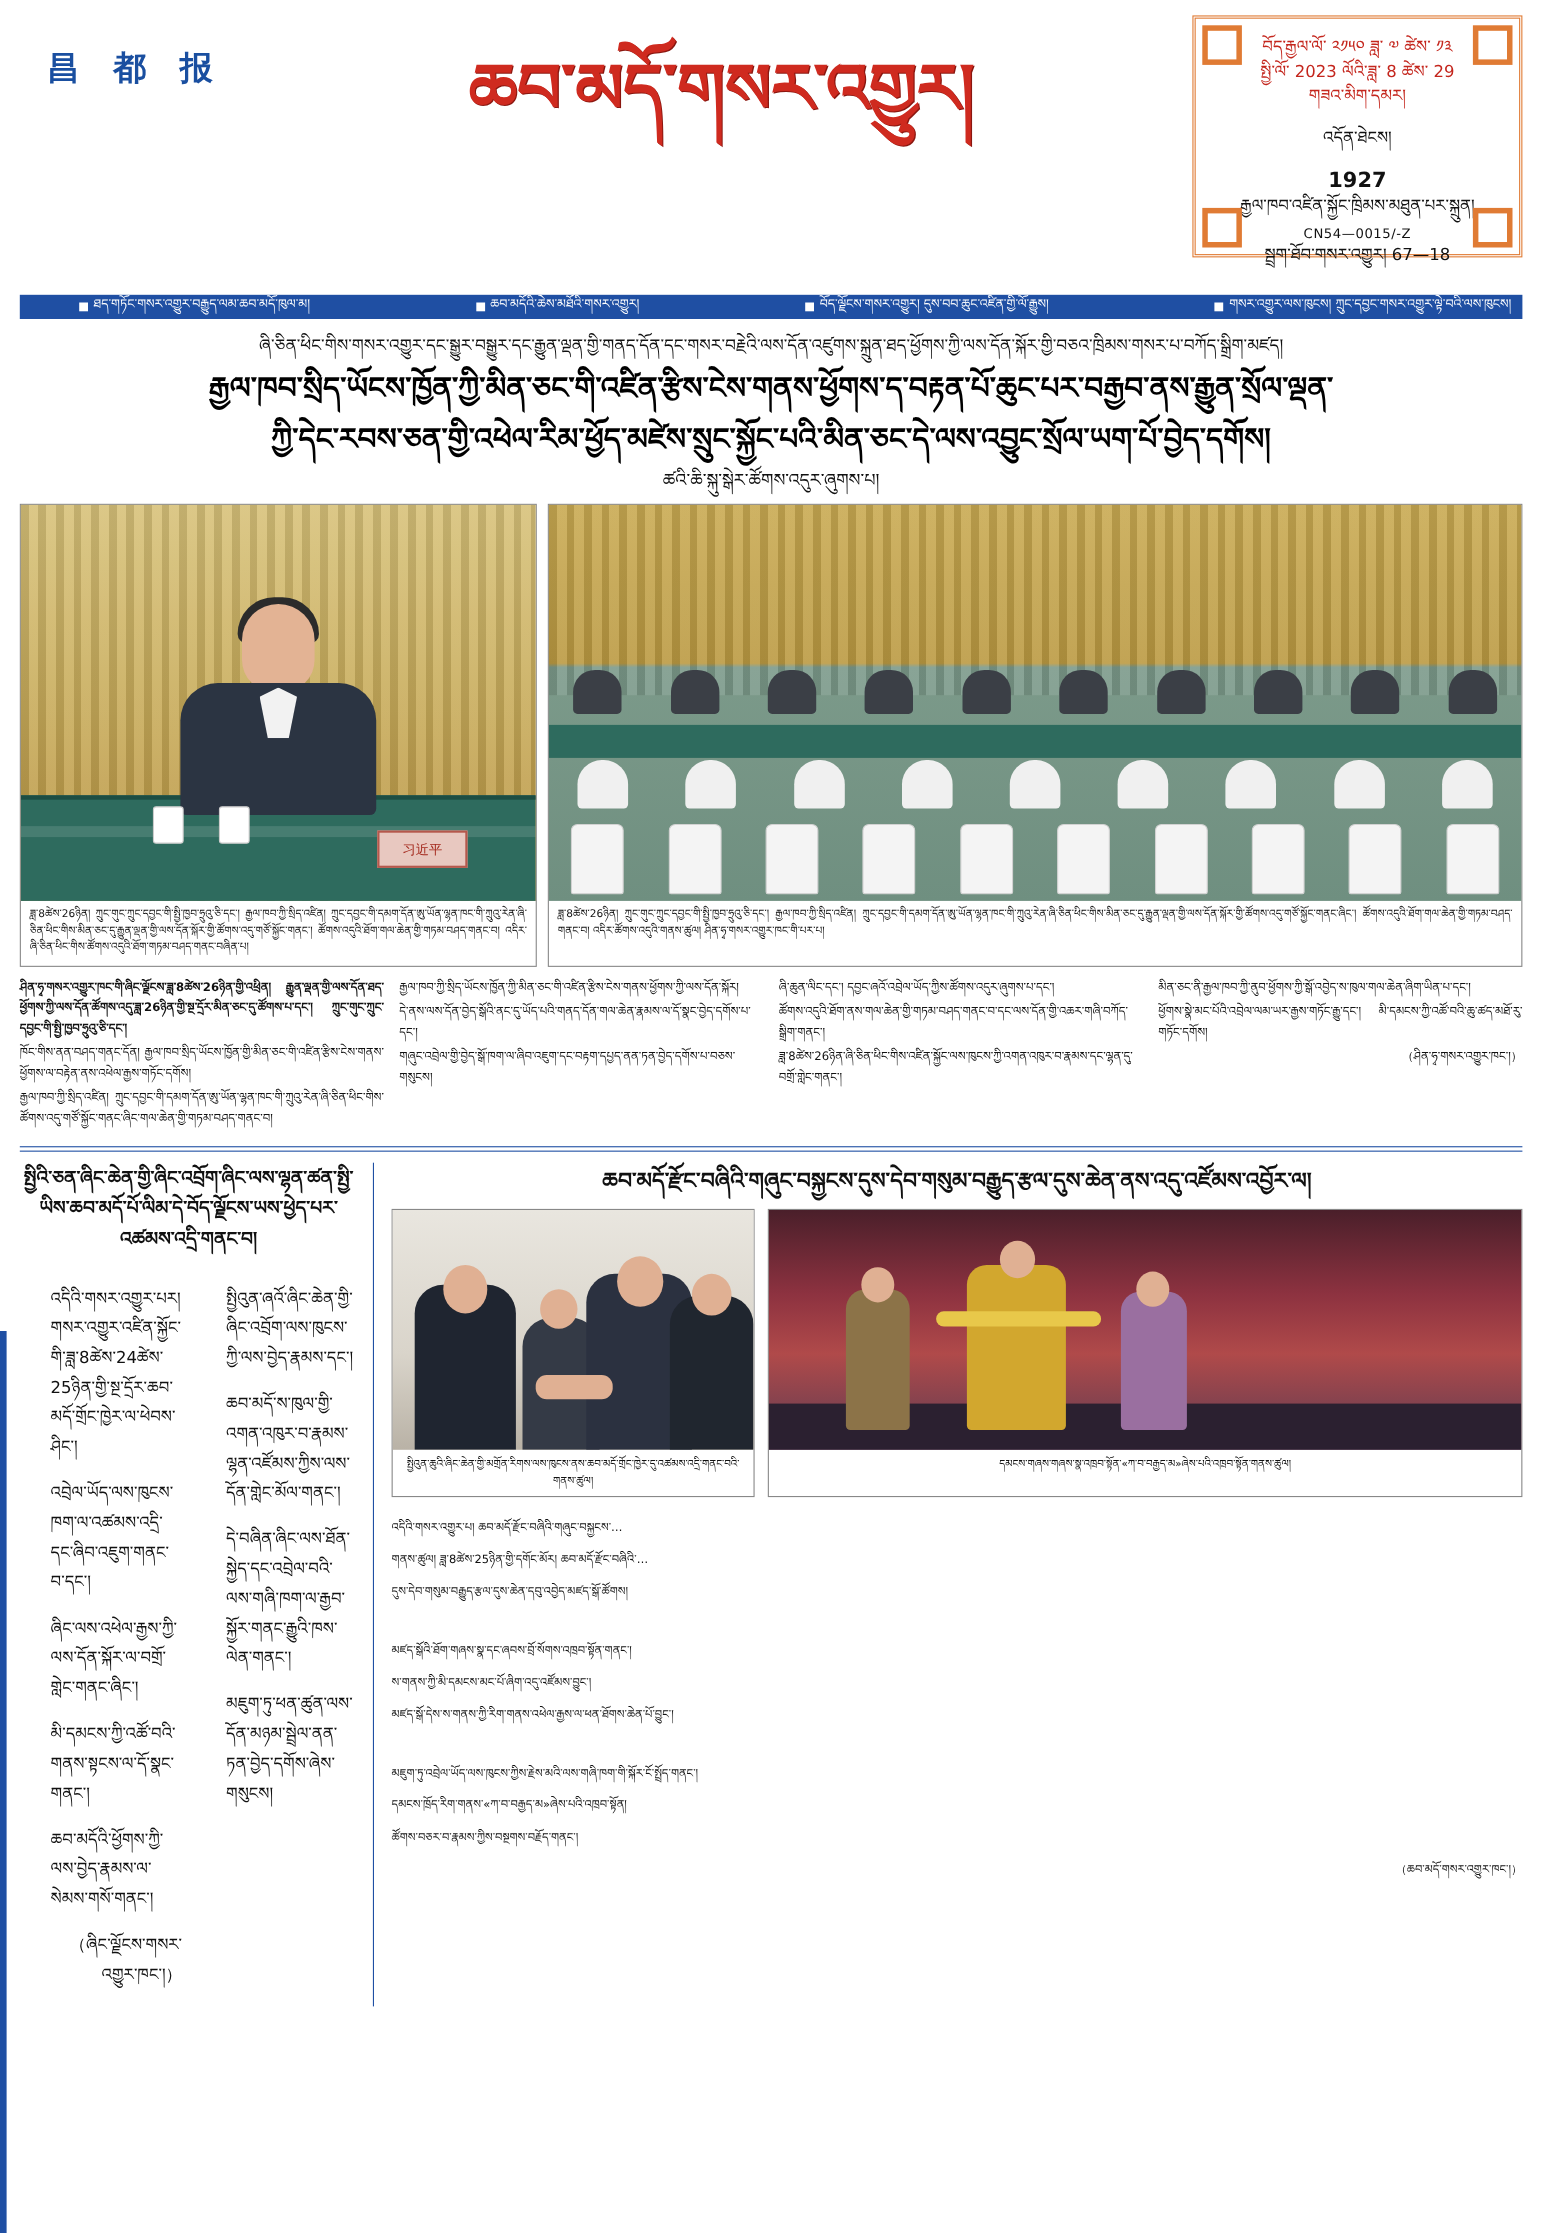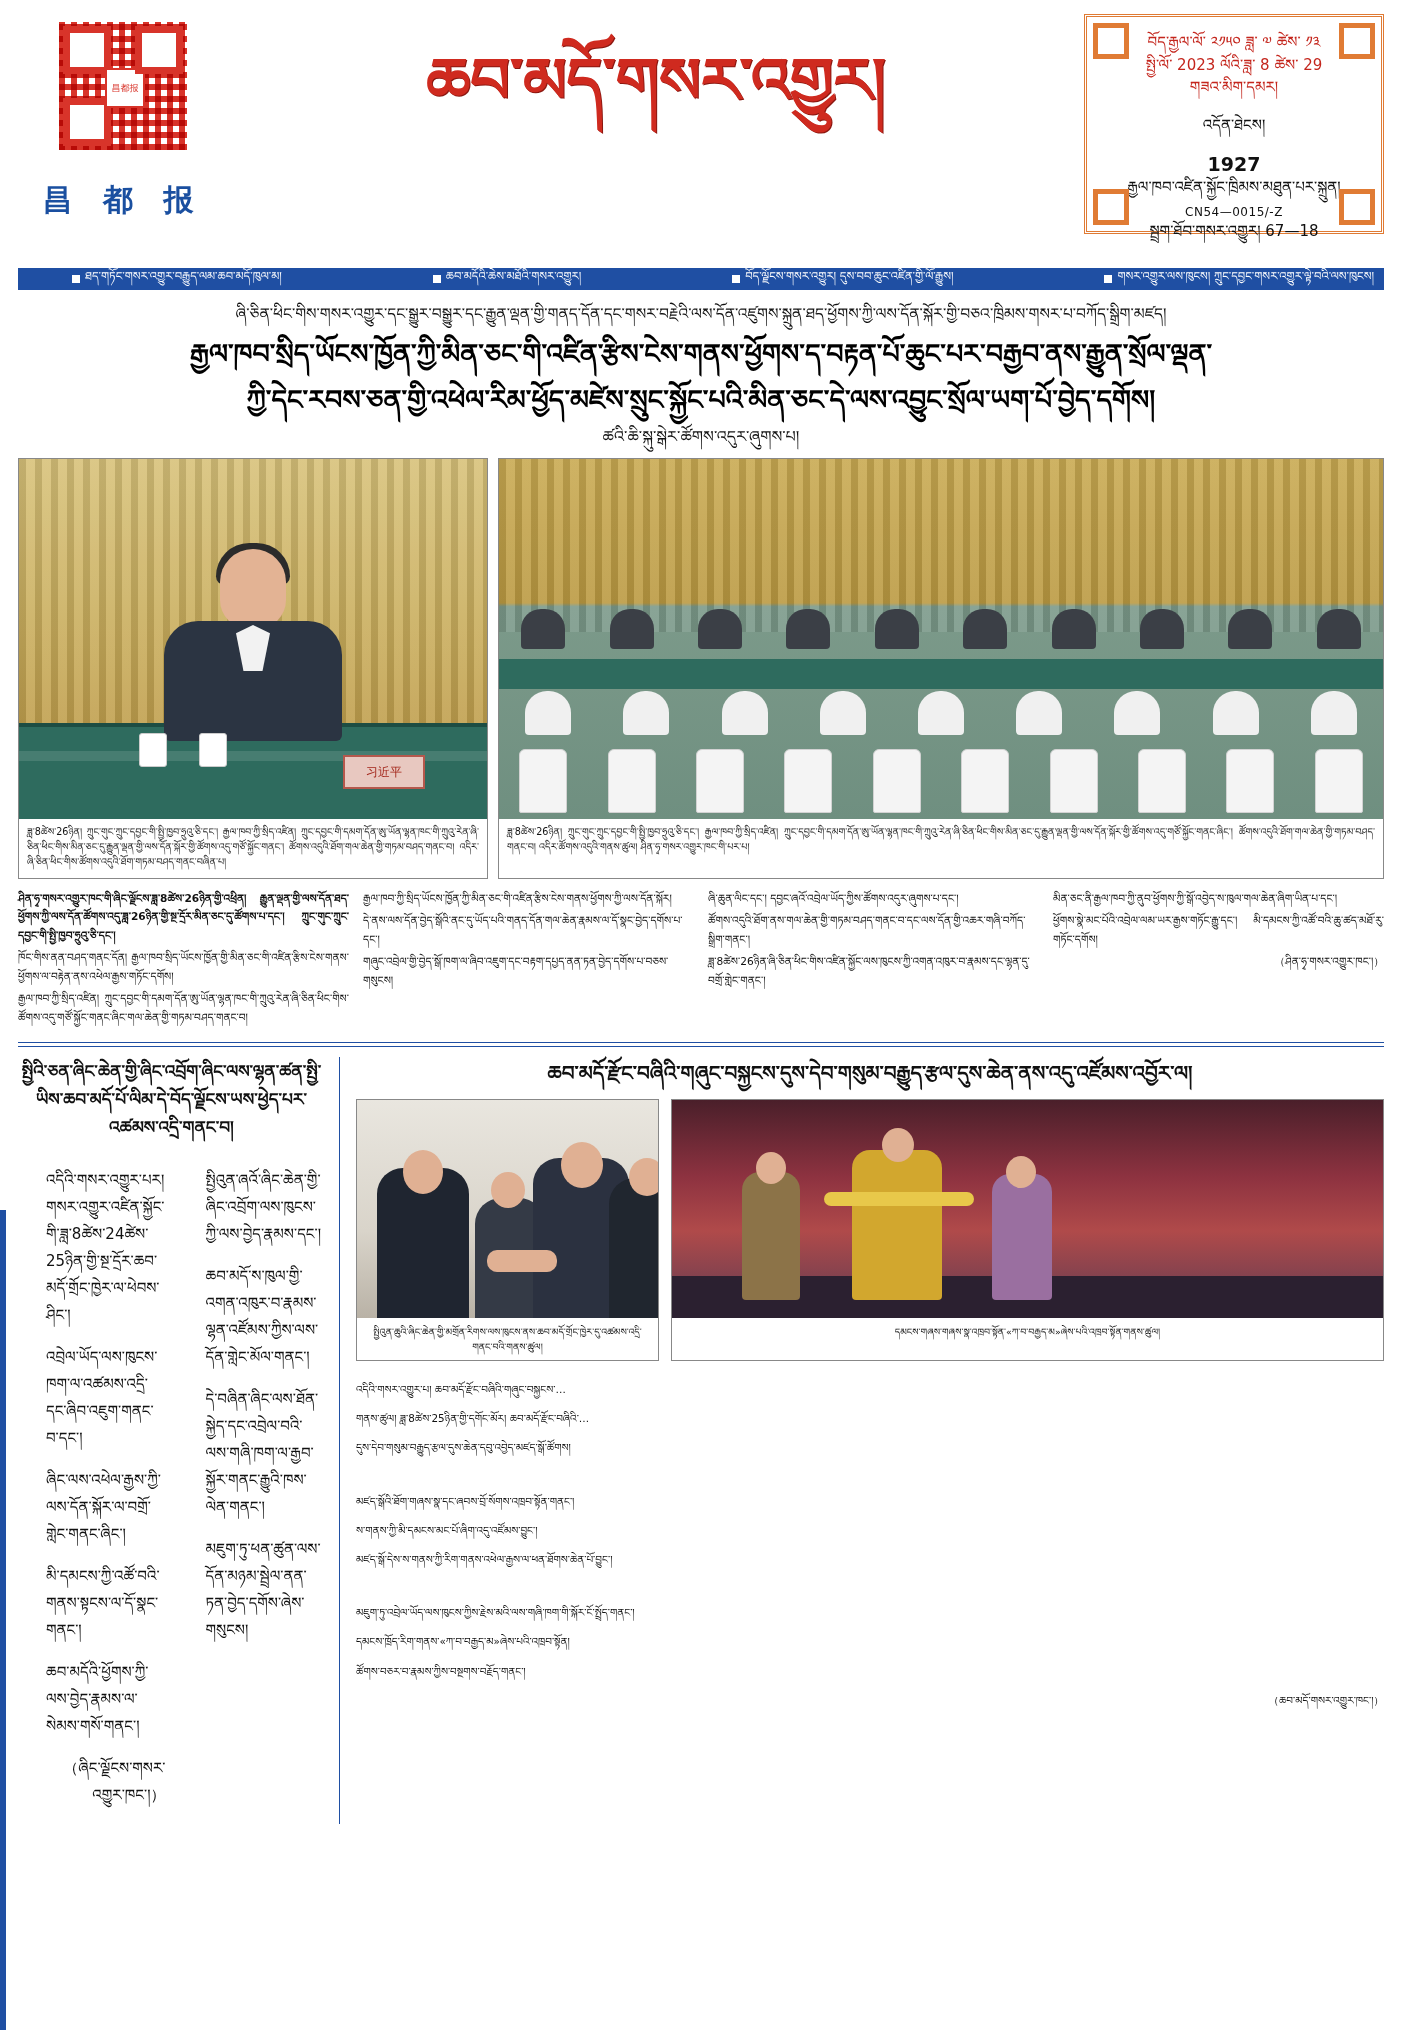--- a/index.html
+++ b/index.html
@@ -97,44 +97,40 @@
   
   .bottom{display:flex;gap:0;margin-top:4px;}
   .bl{width:322px;padding-right:14px;border-right:1px solid #1f4fa3;box-sizing:border-box;}
   .br{flex:1;padding-left:16px;box-sizing:border-box;}
   .bl-head{font-size:17px;font-weight:bold;line-height:1.65;text-align:center;margin-bottom:10px;}
   .bl-cols{display:flex;gap:12px;}
   .bl-col{flex:1;font-size:15px;line-height:1.8;text-align:justify;margin-left:28px;}
   .br-head{font-size:20px;font-weight:bold;text-align:center;line-height:1.6;margin-bottom:10px;}
   .br-photos{display:flex;gap:12px;}
   .pb{border:1px solid #888;box-sizing:border-box;}
-  .pb1{width:303px;}
+  .pb1{width:330px;}
   .pb2{flex:1;}
   .ph-c{height:218px;background:linear-gradient(180deg,#e9e6df 0%,#d9d4ca 60%,#b9b2a6 100%);position:relative;overflow:hidden;}
   .ph-d{height:218px;background:linear-gradient(180deg,#4a1f2a 0%,#8d3240 35%,#b04a4a 60%,#5d3b52 100%);position:relative;overflow:hidden;}
   .suit{position:absolute;bottom:0;background:#2a2f3a;border-radius:26px 26px 0 0;}
   .headx{position:absolute;border-radius:50%;background:#e0b093;}
   .dancer{position:absolute;bottom:18px;border-radius:18px 18px 4px 4px;}
   .cap2{font-size:9.4px;line-height:1.6;padding:6px 8px;text-align:center;}
   .bcols{display:flex;gap:14px;margin-top:8px;flex-direction:column;}
   .bcol{flex:1;font-size:10.4px;line-height:1.8;text-align:justify;}
   .edge-left{position:absolute;left:0;top:1210px;width:6px;height:820px;background:#1f4fa3;}
 </style>
 </head>
 <body>
 
 <div class="page">
 
   <div class="masthead">
 
     <div class="mast-left">
-      <div class="qr">
-        <div class="qr-bl"></div>
-        <div class="qr-center">昌都报</div>
-      </div>
       <div class="cn-name">昌 都 报</div>
     </div>
 
     <div class="mast-center">
       <div class="tib-title">ཆབ་མདོ་གསར་འགྱུར།</div>
     </div>
 
     <div class="mast-right">
       <span class="corner c-tl"></span>
         <span class="corner c-tr"></span>

